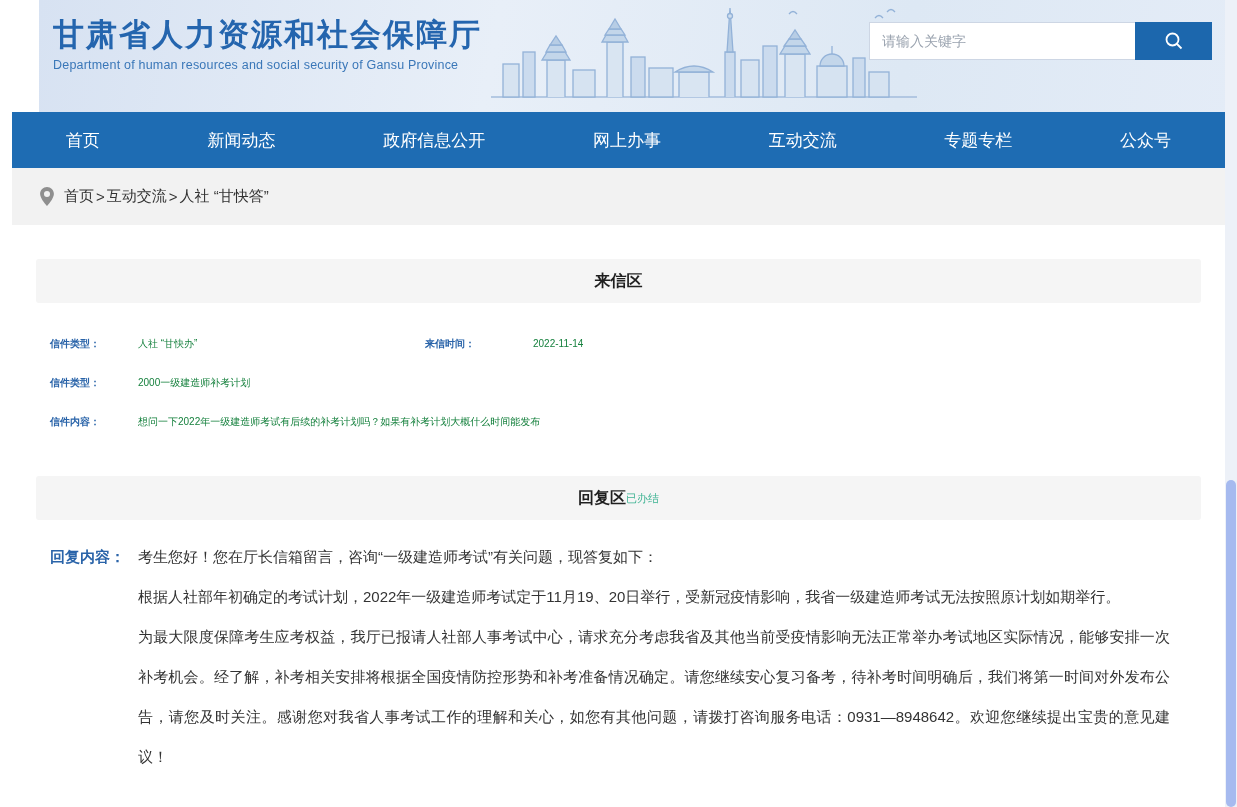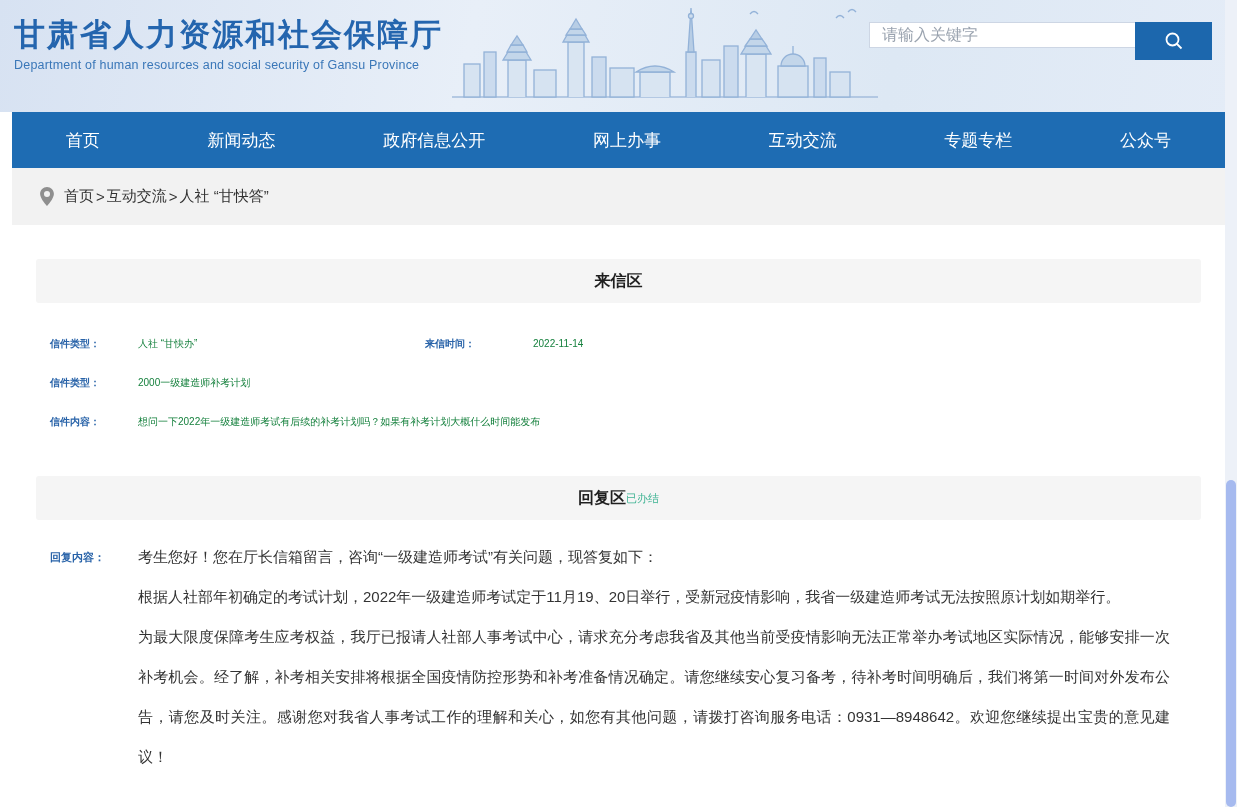--- a/index.html
+++ b/index.html
@@ -6,30 +6,31 @@
   html,body { margin:0; padding:0; }
   body {
     width:1237px; height:807px; overflow:hidden; position:relative;
     background:#fff; font-family:"Liberation Sans","DejaVu Sans",sans-serif;
   }
 
   
   .header {
     height:112px; position:relative;
     background:linear-gradient(100deg,#d7e2f2 0%,#e8eff8 38%,#dde8f4 72%,#e4ecf7 100%);
+    margin-left:39px;
   }
   .logo { position:absolute; left:14px; top:16px; }
   .logo-title { font-size:31px; font-weight:bold; color:#2465ae; letter-spacing:2px; line-height:1.2; }
   .logo-sub   { font-size:12.5px; color:#3a77b8; margin-top:5px; letter-spacing:0.2px; }
   .skyline { position:absolute; left:450px; top:2px; width:430px; height:100px; }
 
   .search-box { position:absolute; right:25px; top:22px; display:flex; }
   .search-input {
-    width:266px; height:26px; border:1px solid #cdd6e4; border-right:none;
-    padding:0 12px; font-size:16px; color:#333; outline:none;
+    width:266px; height:38px; border:1px solid #cdd6e4; border-right:none;
+    padding:0 12px; font-size:14px; color:#333; outline:none;
     font-family:"Liberation Sans","DejaVu Sans",sans-serif;
   }
   .search-input::placeholder { color:#9aa3af; }
   .search-btn {
     width:77px; height:38px; background:#1c67ad; border:none; cursor:pointer;
     display:flex; align-items:center; justify-content:center;
   }
 
   
   .nav {
@@ -61,21 +62,21 @@
   .status-badge { font-size:11px; color:#3eb393; }
 
   .fields { padding:21px 0 0 14px; }
   .field-row { display:flex; align-items:center; height:39px; font-size:10px; }
   .f-label { width:88px; flex:none; font-weight:bold; color:#2a64a9; }
   .f-label.second { width:108px; }
   .f-value { color:#15803d; }
   .f-value.first-col { width:287px; flex:none; }
 
   .reply-row { display:flex; align-items:flex-start; padding:17px 0 0 14px; }
-  .reply-label { width:88px; flex:none; font-weight:bold; color:#2a64a9; font-size:11px; line-height:40px; }
+  .reply-label { width:88px; flex:none; font-weight:bold; color:#2a64a9; font-size:15px; line-height:40px; }
   .reply-content { flex:1; max-width:1032px; font-size:15px; color:#333; line-height:40px; text-align:justify; }
   .reply-content p { margin:0; }
 
   
   .scroll-track { position:absolute; right:0; top:0; width:12px; height:807px; background:#edf1f8; }
   .scroll-thumb { position:absolute; right:1px; top:480px; width:10px; height:327px; background:#a6baef; border-radius:5px; cursor:grab; }
 </style>
 </head>
 <body>
 

